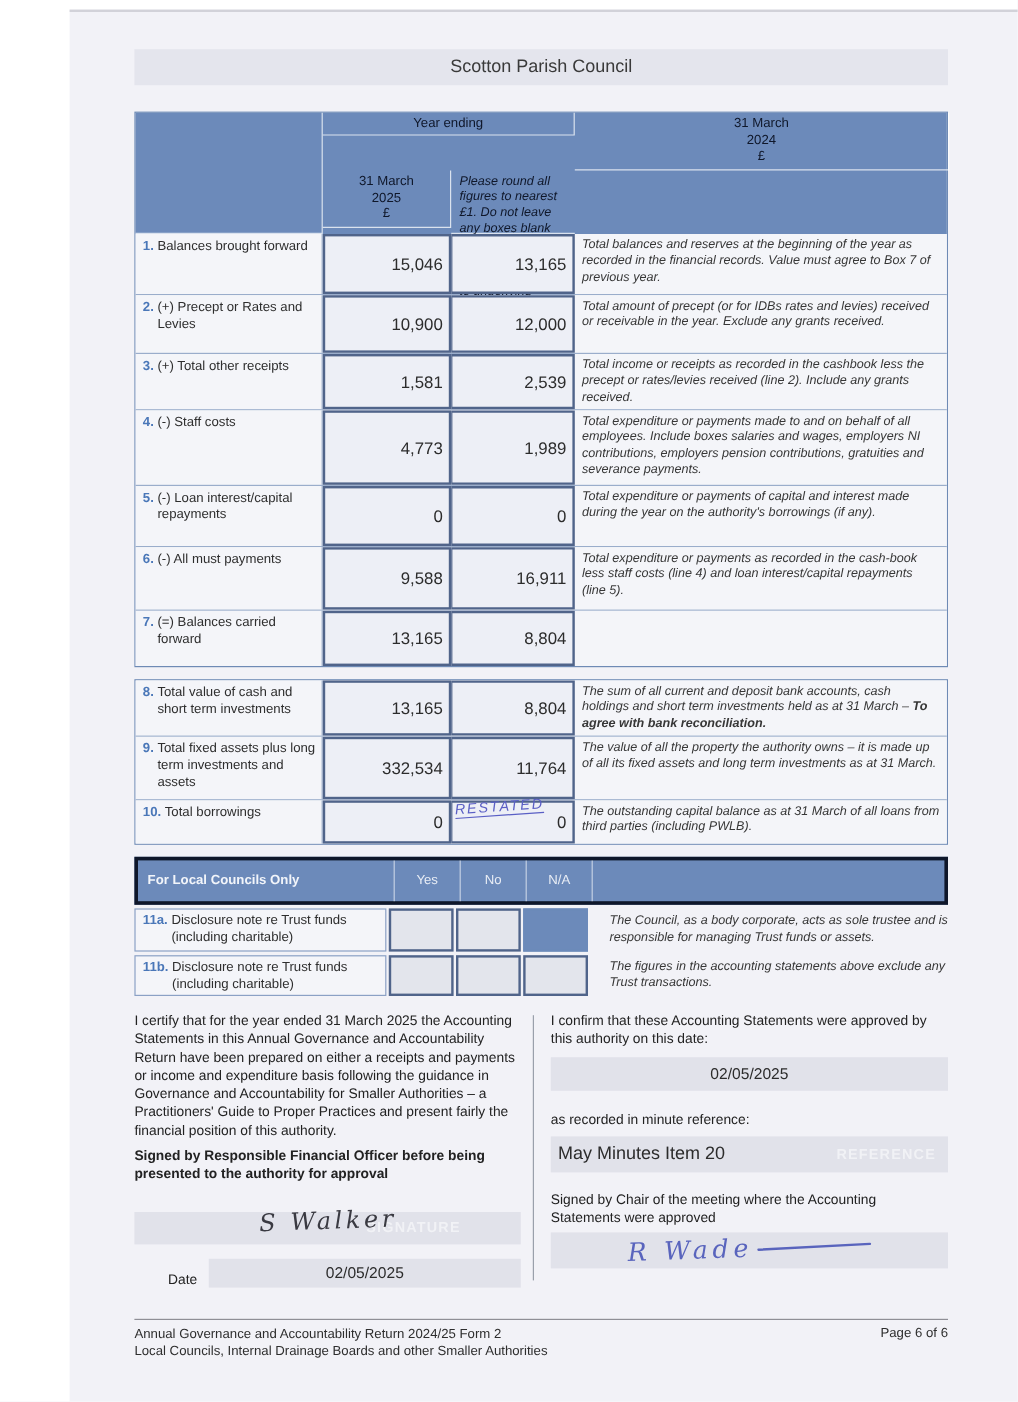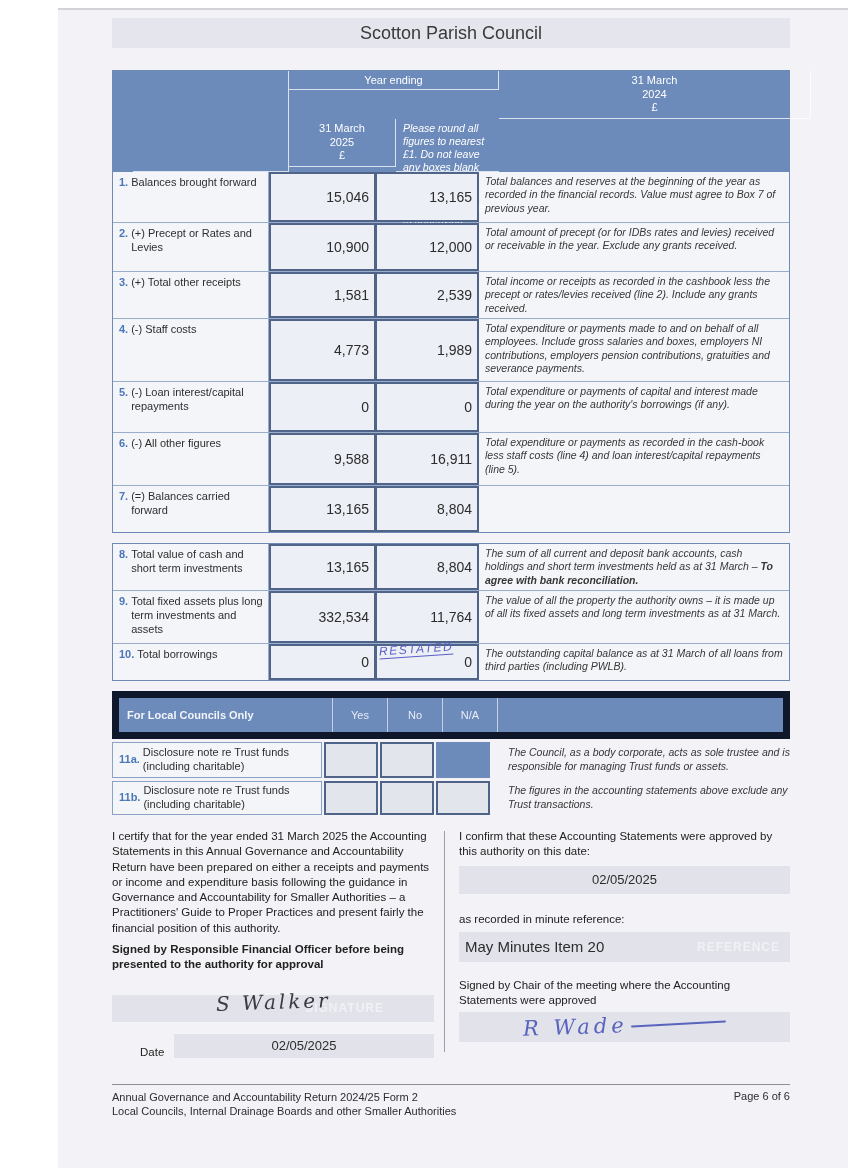--- a/index.html
+++ b/index.html
@@ -8,27 +8,27 @@
     font-family:"Liberation Sans", sans-serif;overflow:hidden;
   }
   .scan{
     position:absolute;left:58px;top:8px;right:0;bottom:0;
     background:#f2f2f7;border-top:2px solid #d2d2d9;
   }
   .content{position:relative;width:678px;margin-left:54px;color:#2e2e2e;}
 
   
   .section-title{padding-top:68px;font-size:15px;font-weight:bold;color:#3f6db2;letter-spacing:.2px;}
-  .name-box{margin-top:8px;height:30px;background:#e4e5ed;text-align:center;
-    line-height:30px;font-size:18px;color:#3a3a3a;position:relative;}
+  .name-box{margin-top:31px;height:30px;background:#e4e5ed;text-align:center;
+    line-height:30px;font-size:15px;color:#3a3a3a;position:relative;}
 
   
   .stable{margin-top:22px;border:1px solid #6e8ab5;background:#f4f5f9;}
   .thead{display:grid;grid-template-columns:156px 107px 103px 312px;
-    background:#6c8aba;color:#ffffff;padding-left:20px;}
+    background:#6c8aba;color:#0f172a;}
   .th{border-right:1px solid rgba(255,255,255,.75);border-bottom:1px solid rgba(255,255,255,.75);
     font-size:11px;display:flex;align-items:center;justify-content:center;text-align:center;}
   .th.last{border-right:none;justify-content:flex-start;padding-left:7px;text-align:left;}
   .th-corner{grid-row:1 / span 2;border-right:1px solid rgba(255,255,255,.75);}
   .th-year{grid-column:2 / span 2;height:18px;}
   .th-notes-hd{height:18px;}
   .th-col{height:47px;white-space:pre-line;line-height:1.25;}
   .th-guidance{height:47px;font-style:italic;font-size:10.5px;line-height:1.25;
     padding:2px 7px;align-items:flex-start;padding-top:3px;}
 
@@ -43,28 +43,28 @@
     position:relative;}
   .cell.value.v25{width:103px;border-left-width:1px;}
   .cell.notes{flex:1;padding:3px 6px;font-size:10.5px;font-style:italic;color:#373737;line-height:1.28;}
   .cell.notes b{font-style:italic;}
   .restated{position:absolute;left:2px;bottom:-16px;font-size:12px;font-style:italic;
     color:#5a5fc5;letter-spacing:1.5px;transform:rotate(-4deg);border-bottom:1px solid #5a5fc5;
     z-index:3;background:transparent;}
 
   
   .lc{margin-top:10px;}
-  .lc-head{display:flex;background:#6c8aba;height:34px;align-items:center;border:7px solid #0f172a;}
+  .lc-head{display:flex;background:#6c8aba;height:34px;align-items:center;border:3px solid #0f172a;}
   .lc-head .lc-title{width:205px;padding-left:8px;color:#f2f5fa;font-weight:bold;font-size:11px;}
   .lc-head .lc-col{width:54px;text-align:right;color:#e8edf5;font-size:11px;
     border-left:1px solid rgba(255,255,255,.6);align-self:stretch;display:flex;align-items:center;justify-content:center;}
   .lc-head .lc-fill{flex:1;align-self:stretch;border-left:1px solid rgba(255,255,255,.6);}
   .lc-row{display:flex;margin-top:3px;}
   .lc-label{width:210px;box-sizing:border-box;background:#f4f5f9;border:1px solid #8ba1c5;
-    font-size:11px;padding:3px 20px 3px 6px;display:flex;gap:3px;line-height:1.25;align-items:center;}
+    font-size:11px;padding:3px 20px 3px 6px;display:flex;gap:3px;line-height:1.25;}
   .lc-box{width:50px;height:auto;border:2px solid #50648a;background:#e3e5ec;margin-left:2px;}
   .lc-box.na-filled{background:#6c8aba;border-color:#6c8aba;}
   .lc-notes{flex:1;margin-left:14px;font-size:10.5px;font-style:italic;color:#373737;
     display:flex;align-items:center;line-height:1.3;padding-left:4px;}
 
   
   .cert{display:flex;margin-top:14px;}
   .cert-left{width:332px;box-sizing:border-box;padding-right:10px;}
   .cert-div{width:1px;background:#9aa0ab;margin:2px 0 6px 0;}
   .cert-right{flex:1;box-sizing:border-box;padding-left:14px;}
@@ -148,37 +148,37 @@
       <div class="cell notes">Total income or receipts as recorded in the cashbook less the precept or rates/levies received (line 2). Include any grants received.</div>
     </div>
 
     <div class="trow" style="height:62px">
       <div class="cell label">
         <span class="rownum">4.</span>
         <span>(-) Staff costs</span>
       </div>
       <div class="cell value">4,773</div>
       <div class="cell value v25">1,989</div>
-      <div class="cell notes">Total expenditure or payments made to and on behalf of all employees. Include gross salaries and boxes, employers NI contributions, employers pension contributions, gratuities and severance payments.</div>
+      <div class="cell notes">Total expenditure or payments made to and on behalf of all employees. Include boxes salaries and wages, employers NI contributions, employers pension contributions, gratuities and severance payments.</div>
     </div>
 
     <div class="trow" style="height:50px">
       <div class="cell label">
         <span class="rownum">5.</span>
         <span>(-) Loan interest/capital repayments</span>
       </div>
       <div class="cell value">0</div>
       <div class="cell value v25">0</div>
       <div class="cell notes">Total expenditure or payments of capital and interest made during the year on the authority's borrowings (if any).</div>
     </div>
 
     <div class="trow" style="height:52px">
       <div class="cell label">
         <span class="rownum">6.</span>
-        <span>(-) All other figures</span>
+        <span>(-) All must payments</span>
       </div>
       <div class="cell value">9,588</div>
       <div class="cell value v25">16,911</div>
       <div class="cell notes">Total expenditure or payments as recorded in the cash-book less staff costs (line 4) and loan interest/capital repayments (line 5).</div>
     </div>
 
     <div class="trow" style="height:46px">
       <div class="cell label">
         <span class="rownum">7.</span>
         <span>(=) Balances carried forward</span>

